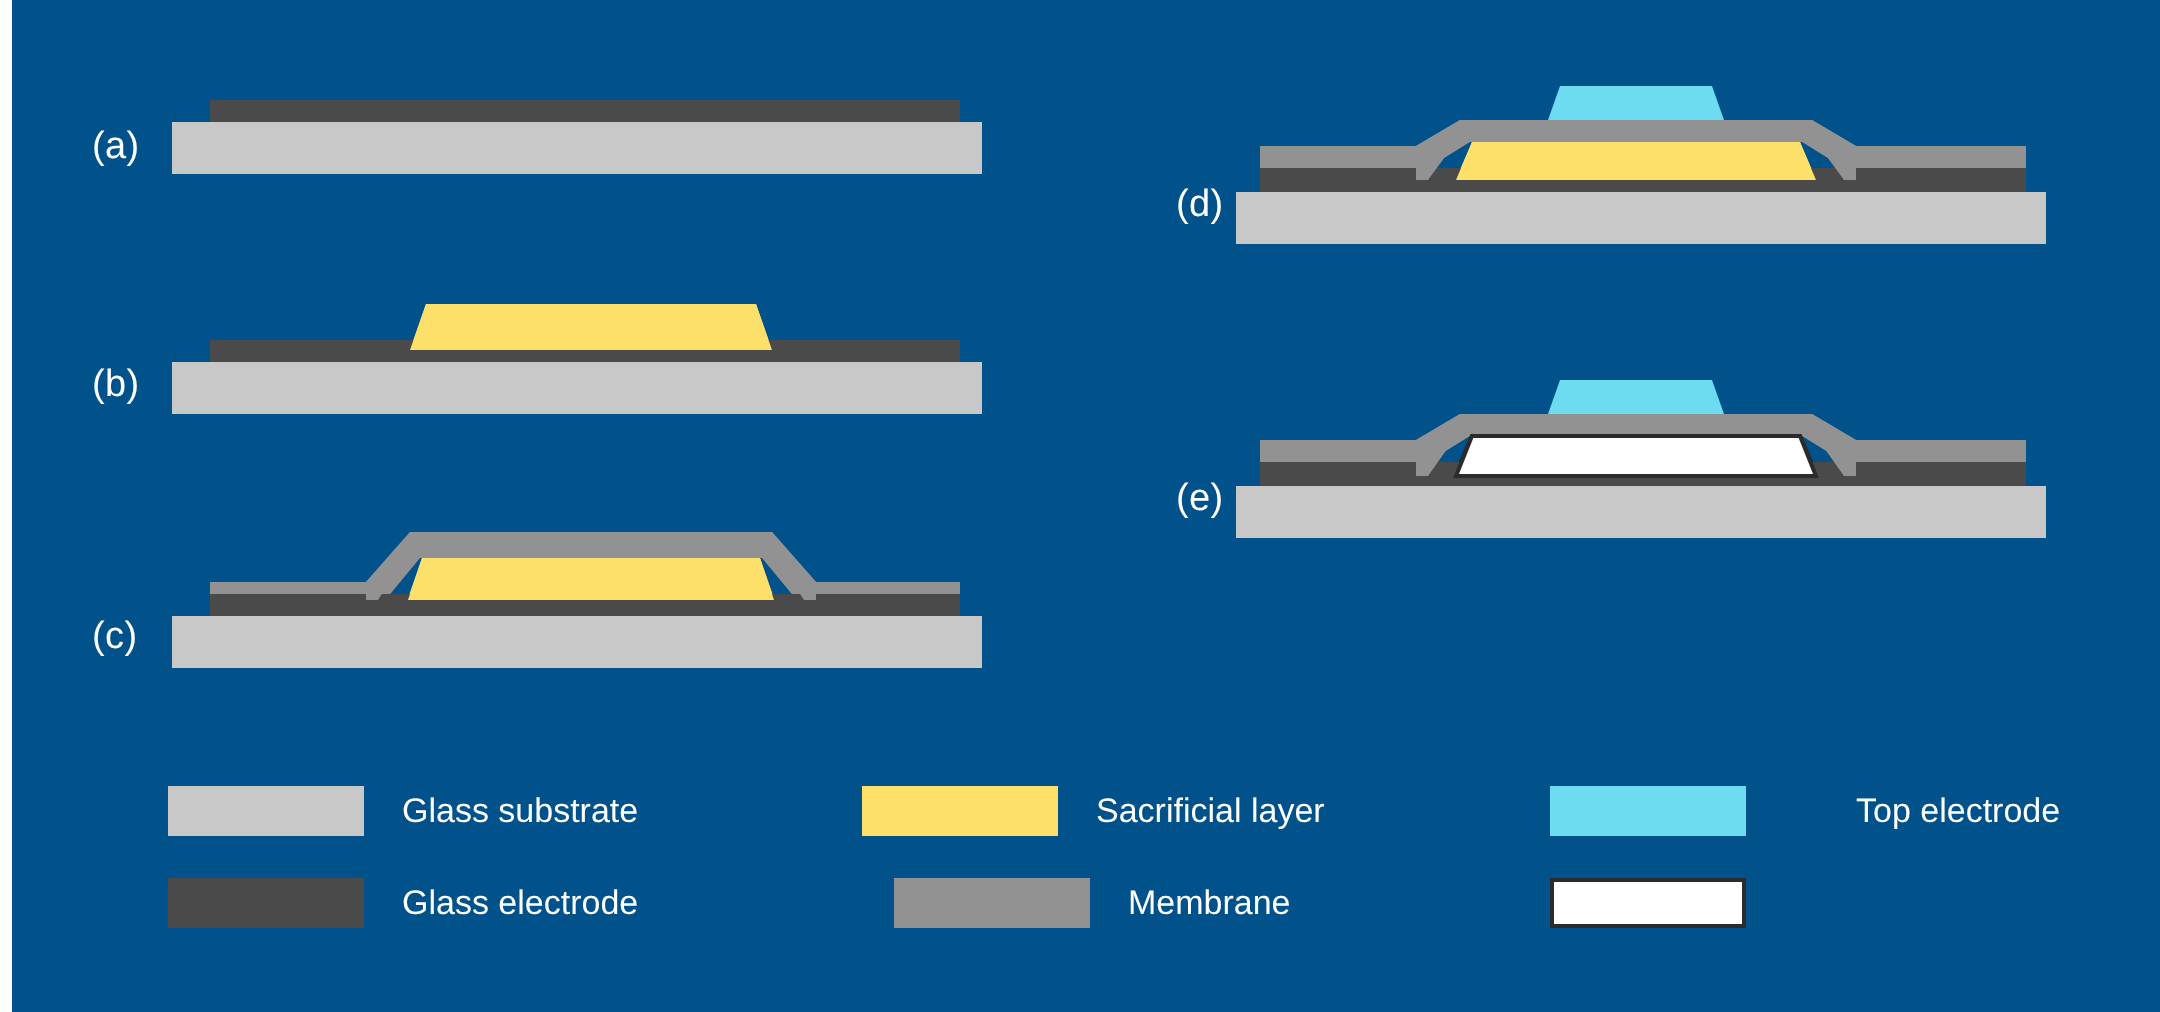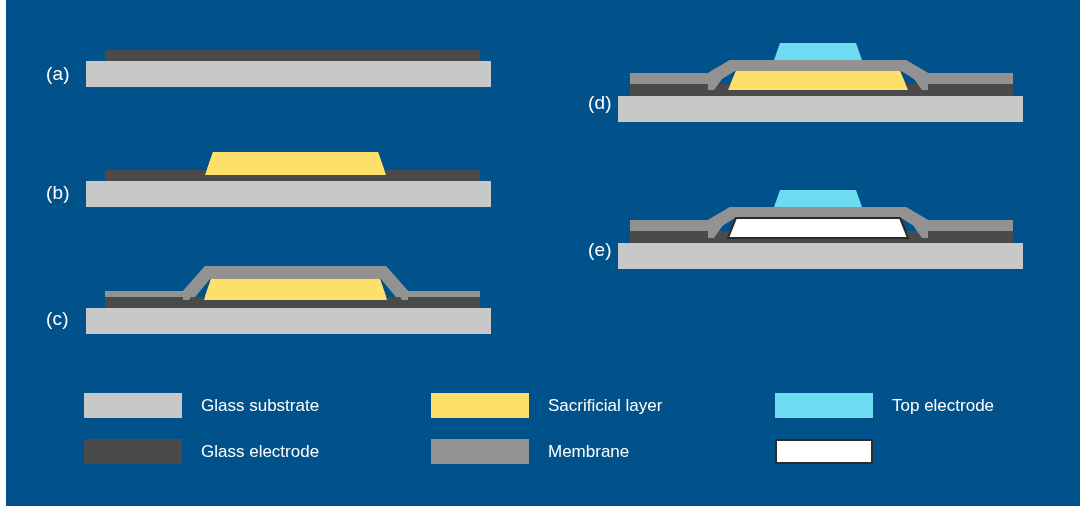--- a/index.html
+++ b/index.html
@@ -158,28 +158,28 @@
           <div class="swatch" style="background:#4a4a4a;"></div>
           <div class="legend-text">Glass electrode</div>
         </div>
       </div>
 
       <div class="legend-col" style="left:425px; top:0;">
         <div class="legend-row" style="left:0; top:13px;">
           <div class="swatch" style="background:#fde06a;"></div>
           <div class="legend-text">Sacrificial layer</div>
         </div>
-        <div class="legend-row" style="left:0; top:59px;">
+        <div class="legend-row" style="left:16px; top:59px;">
           <div class="swatch" style="background:#929292;"></div>
           <div class="legend-text">Membrane</div>
         </div>
       </div>
 
       <div class="legend-col" style="left:769px; top:0;">
-        <div class="legend-row" style="left:0; top:13px;">
+        <div class="legend-row" style="left:0; top:13px;gap:36px;">
           <div class="swatch" style="background:#6edcf0;"></div>
           <div class="legend-text">Top electrode</div>
         </div>
         <div class="legend-row" style="left:0; top:59px;">
           <div class="swatch" style="background:#ffffff; border:2px solid #2b2b2b; width:94px; height:21px;"></div>
         </div>
       </div>
 
     </div>
 

